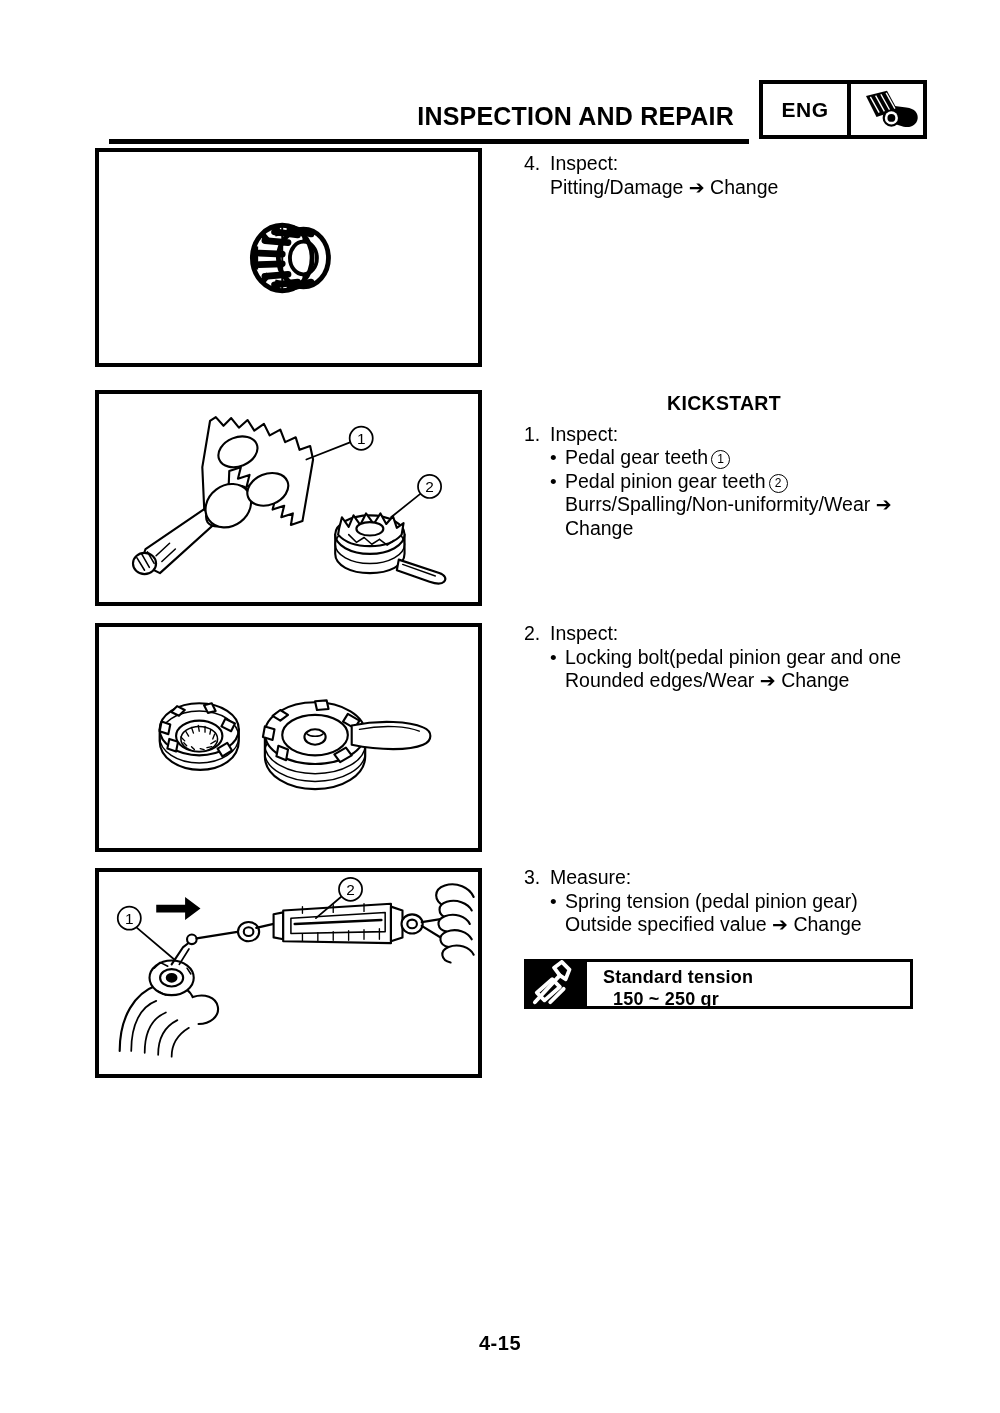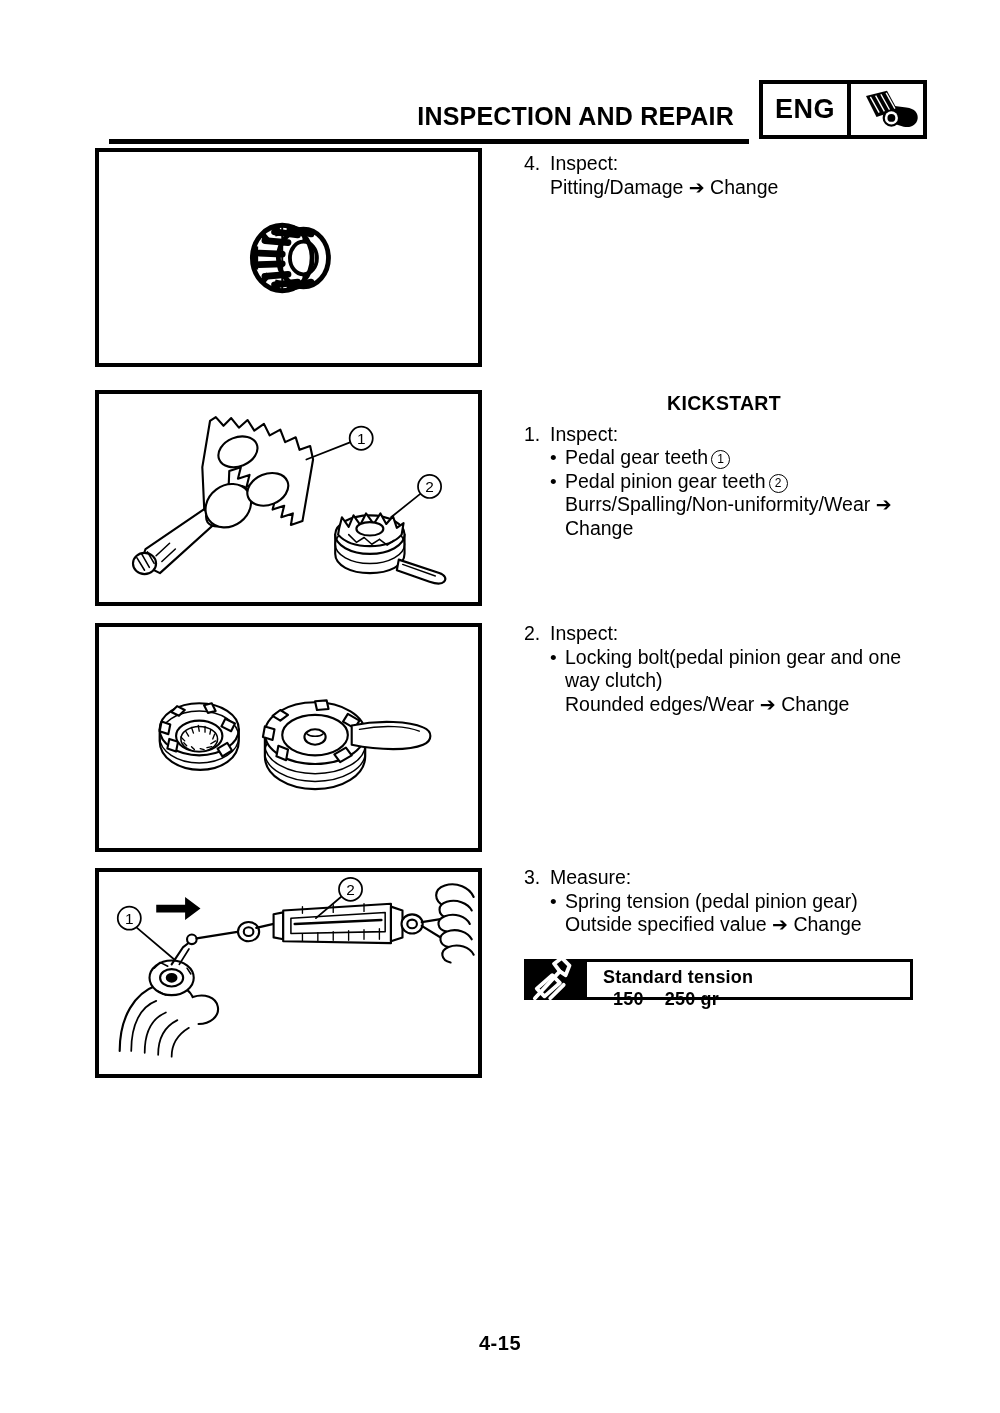--- a/index.html
+++ b/index.html
@@ -55,21 +55,21 @@
   }
   #eng-label-cell {
     width: 88px;
     border-right: 4px solid #000;
     box-sizing: border-box;
     display: flex;
     align-items: center;
     justify-content: center;
   }
   #eng-label {
-    font-size: 27px;
+    font-size: 21px;
     font-weight: bold;
     letter-spacing: 0.5px;
   }
   #eng-icon-cell {
     flex: 1;
     display: flex;
     align-items: center;
     justify-content: center;
   }
 
@@ -145,21 +145,21 @@
     margin-left: 3px;
     font-family: "Liberation Sans", sans-serif;
   }
 
   
   #spec-box {
     position: absolute;
     left: 524px;
     top: 959px;
     width: 389px;
-    height: 41px;
+    height: 50px;
     border: 3px solid #000;
     box-sizing: border-box;
     display: flex;
     background: #fff;
   }
   #spec-icon-cell {
     width: 60px;
     flex: none;
     border-right: 3px solid #000;
     box-sizing: border-box;
@@ -512,21 +512,20 @@
 <div class="text-block" id="block-step2">
   <div class="step-row">
     <span class="step-num">2.</span>
     <span class="step-body">Inspect:</span>
   </div>
 
   <div class="bullet-row">
     <span class="bullet-dot">•</span>
     <span class="bullet-text">Locking bolt(pedal pinion gear and one</span>
   </div>
-  <div class="cont-line">way  clutch)</div>
 
   <div class="cont-line">
     <span>Rounded edges/Wear</span>
     <span class="arrow">➔</span>
     <span>Change</span>
   </div>
 </div>
 
 <div class="text-block" id="block-step3">
   <div class="step-row">

